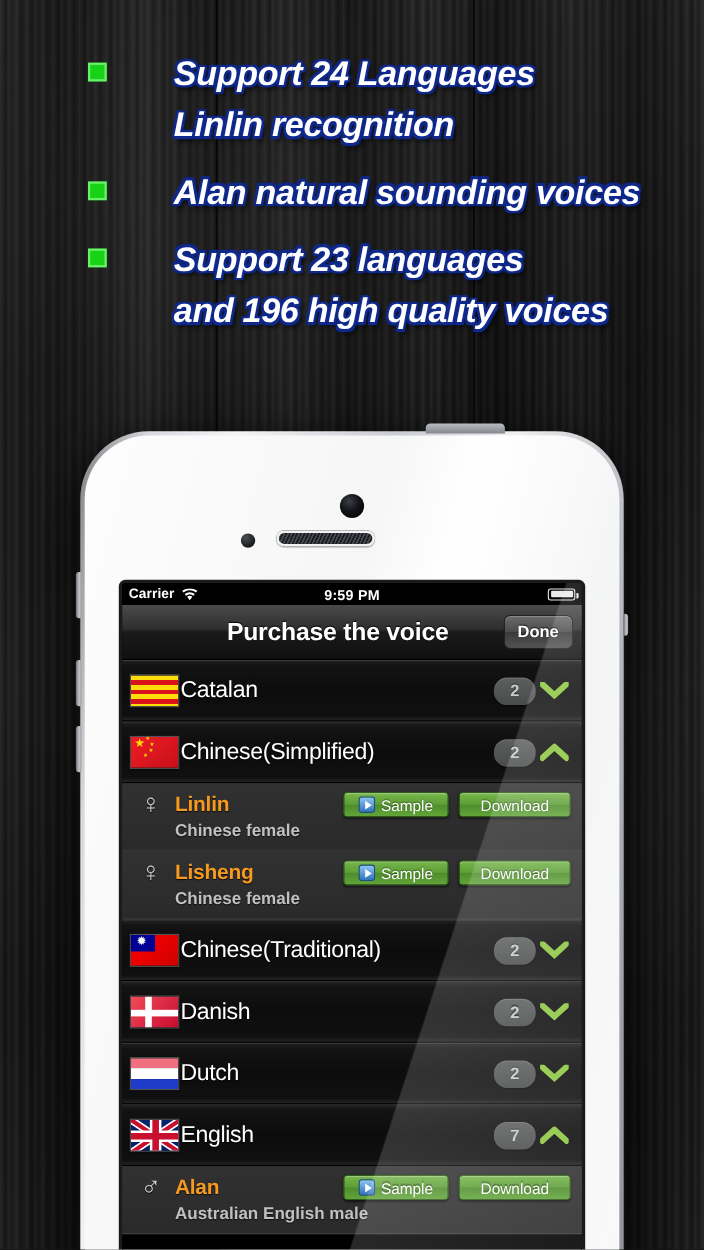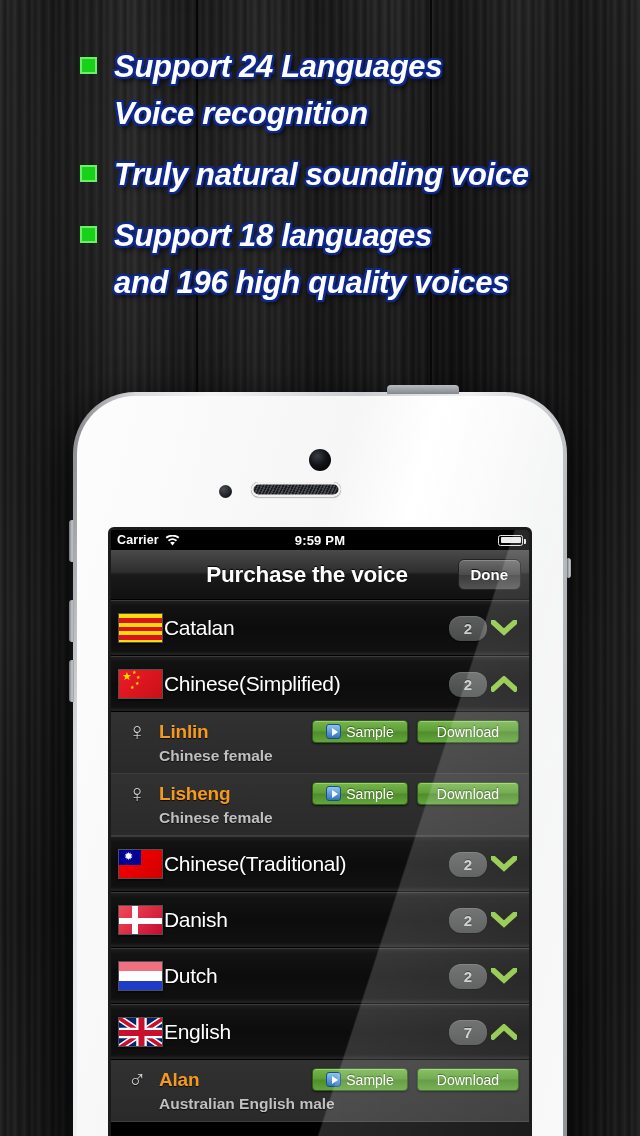--- a/index.html
+++ b/index.html
@@ -65,20 +65,21 @@
     line-height: 45px;
     color: #ffffff;
     letter-spacing: -0.3px;
     white-space: pre;
     text-shadow:
       -2px 0 1px #102a8c, 2px 0 1px #102a8c,
       0 -2px 1px #102a8c, 0 2px 1px #102a8c,
       -2px -2px 1px #102a8c, 2px 2px 1px #102a8c,
       2px -2px 1px #102a8c, -2px 2px 1px #102a8c,
       3px 4px 5px rgba(0,0,0,0.8);
+    margin-left: 44px;
   }
   .promo-gap { height: 14px; }
 
   
   .phone {
     position: absolute;
     left: 73px; top: 392px;
     width: 494px; height: 820px;
     z-index: 10;
   }
@@ -298,31 +299,31 @@
 <div class="wood-seam" style="left:196px"></div>
 <div class="wood-seam" style="left:430px"></div>
 
 <div class="promo">
   <div class="promo-row">
     <span class="bullet"></span>
     <span class="promo-text">Support 24 Languages</span>
   </div>
   <div class="promo-row">
     <span class="bullet hidden"></span>
-    <span class="promo-text">Voice recognition</span>
+    <span class="promo-text">Linlin recognition</span>
   </div>
   <div class="promo-gap"></div>
   <div class="promo-row">
     <span class="bullet"></span>
-    <span class="promo-text">Truly natural sounding voice</span>
+    <span class="promo-text">Alan natural sounding voices</span>
   </div>
   <div class="promo-gap"></div>
   <div class="promo-row">
     <span class="bullet"></span>
-    <span class="promo-text">Support 18 languages</span>
+    <span class="promo-text">Support 23 languages</span>
   </div>
   <div class="promo-row">
     <span class="bullet hidden"></span>
     <span class="promo-text">and 196 high quality voices</span>
   </div>
   <div class="promo-gap"></div>
 </div>
 
 <div class="phone">
   <div class="phone-metal"></div>

